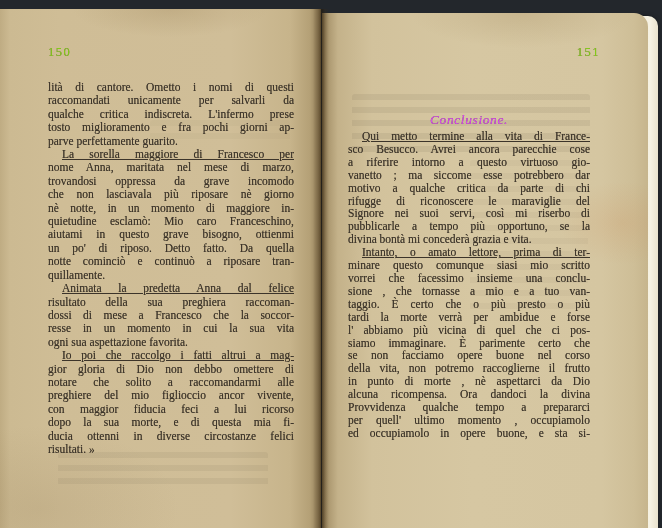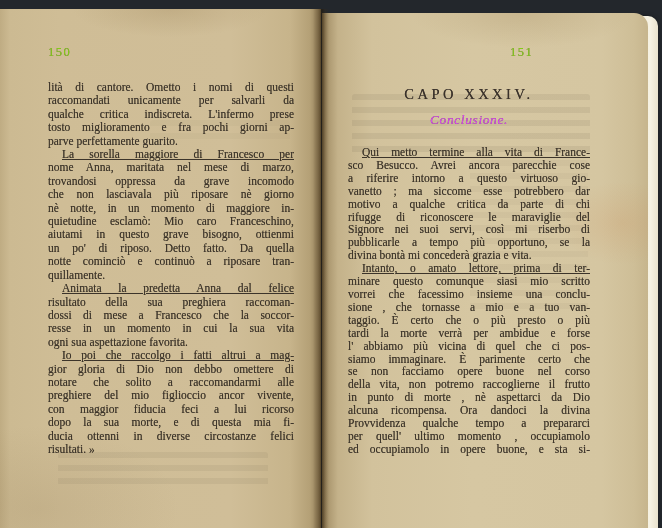--- a/index.html
+++ b/index.html
@@ -38,39 +38,39 @@
   .gutter-shadow{
     position:absolute;left:313px;top:9px;width:16px;height:519px;
     background:linear-gradient(90deg,rgba(50,35,15,0) 0,rgba(60,42,18,.35) 40%,rgba(35,25,10,.55) 55%,rgba(60,42,18,.25) 75%,rgba(60,42,18,0) 100%);
   }
 
   .page-number{
     position:absolute;font-size:12.5px;letter-spacing:1.5px;color:#84cc16;
     text-shadow:0 0 .5px rgba(67,57,43,.7);
   }
   .page-number.left{left:48px;top:45px;}
-  .page-number.right{left:510px;top:45px;width:64px;text-align:left;}
+  .page-number.right{left:536px;top:45px;width:64px;text-align:right;}
 
   .heading{
     position:absolute;left:348px;top:86px;width:242px;text-align:center;
     font-size:14.5px;letter-spacing:3.5px;color:#39312a;
     text-shadow:0 0 .5px rgba(57,49,42,.8);
   }
   .subheading{
     position:absolute;left:348px;top:112px;width:242px;text-align:center;
     font-style:italic;font-size:13.5px;letter-spacing:.6px;color:#d946ef;
     text-shadow:0 0 .5px rgba(57,49,42,.7);
   }
 
   .text-column{
     position:absolute;font-size:11.5px;color:#3c342a;
     text-shadow:0 0 .6px rgba(62,54,40,.65);
   }
   .col-left{left:48px;top:81px;width:246px;line-height:13.4px;}
-  .col-right{left:348px;top:146px;width:242px;line-height:12.9px;}
+  .col-right{left:348px;top:130px;width:242px;line-height:12.9px;}
   .ln{
     text-align:justify;
     -moz-text-align-last:justify;
     text-align-last:justify;
     white-space:nowrap;
   }
   .ln.end{text-align-last:left;-moz-text-align-last:left;}
   .ln.ind{text-indent:14px;text-decoration:underline;}
 
   
@@ -102,21 +102,20 @@
 
   <div class="gutter-shadow"></div>
 
   <div class="ghost ghost-right-top"></div>
   <div class="ghost ghost-right-mid"></div>
   <div class="ghost ghost-left-bottom"></div>
 
   <div class="page-number left">150</div>
   <div class="page-number right">151</div>
 
-  <div class="heading">CAPO XXXIV.</div>
   <div class="subheading">Conclusione.</div>
 
   <div class="text-column col-left">
       <div class="ln">lità di cantore. Ometto i nomi di questi</div>
       <div class="ln">raccomandati unicamente per salvarli da</div>
       <div class="ln">qualche critica indiscreta. L'infermo prese</div>
       <div class="ln">tosto miglioramento e fra pochi giorni ap-</div>
       <div class="ln end">parve perfettamente guarito.</div>
       <div class="ln ind">La sorella maggiore di Francesco per</div>
       <div class="ln">nome Anna, maritata nel mese di marzo,</div>

